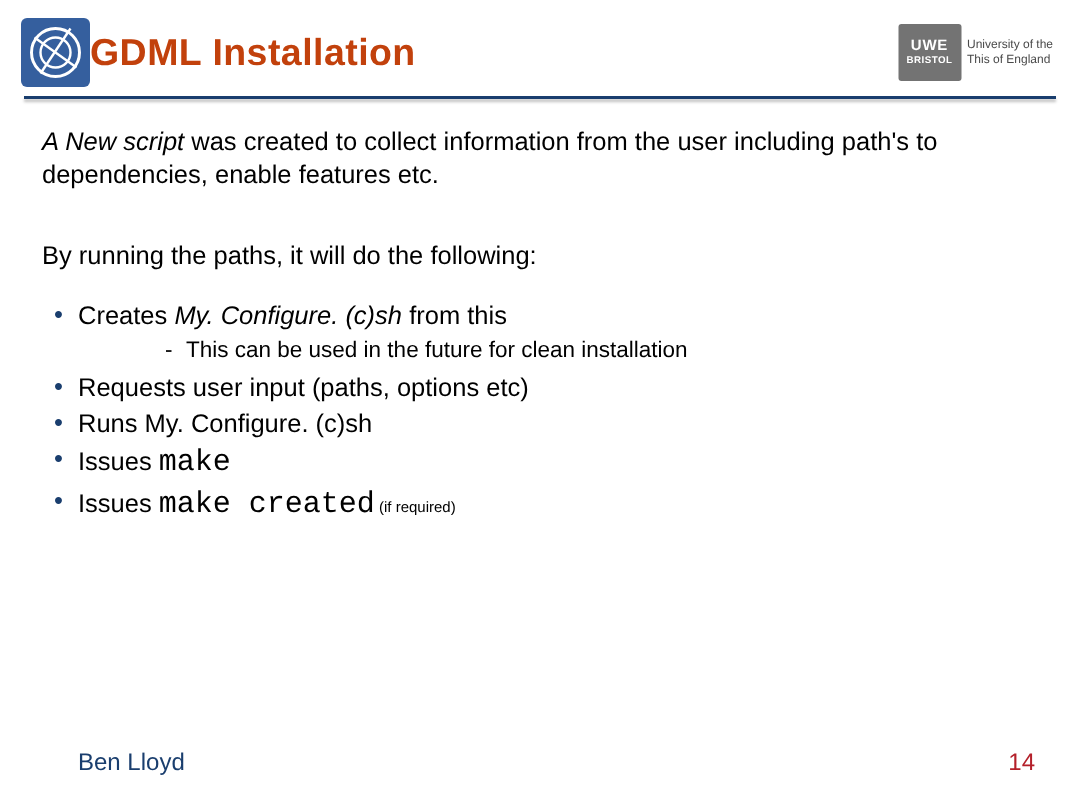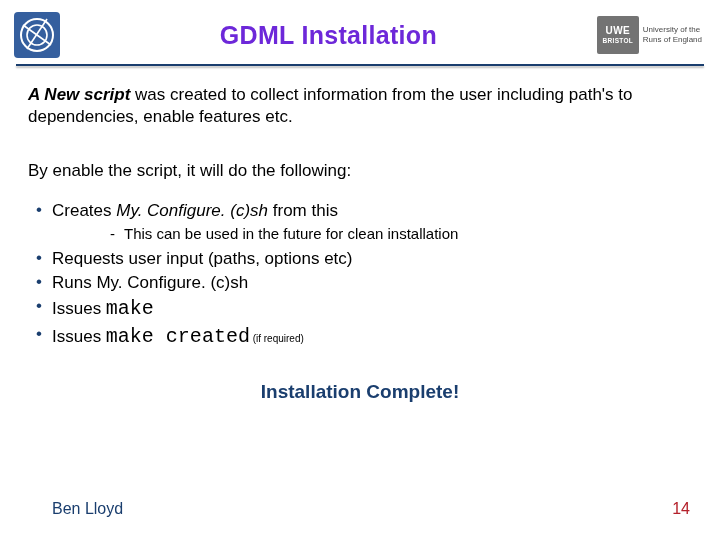--- a/index.html
+++ b/index.html
@@ -19,24 +19,24 @@
   .logo-cern {
     width: 46px; height: 46px;
     background: #355f9e;
     border-radius: 4px;
     display: flex; align-items: center; justify-content: center;
     flex-shrink: 0;
   }
   .logo-cern svg { width: 40px; height: 40px; }
   .title {
     flex: 1;
-    text-align: center;
+    text-align: left;
     font-weight: 700;
     font-size: 25px;
-    color: #6d28d9;
+    color: #c2410c;
     letter-spacing: 0.3px;
   }
   .logo-uwe {
     display: flex; align-items: center; gap: 4px;
     flex-shrink: 0;
   }
   .uwe-badge {
     width: 42px; height: 38px;
     background: #737373;
     color: #fff;
@@ -55,21 +55,21 @@
     border-top: 2px solid #1a3e6e;
     box-shadow: 0 2px 2px rgba(0,0,0,0.25);
   }
   .content {
     padding: 18px 28px 0 28px;
     font-size: 17px;
     line-height: 1.3;
     color: #000;
   }
   .intro { margin-bottom: 32px; }
-  .intro .ital { font-style: italic; font-weight: bold; }
+  .intro .ital { font-style: italic; }
   .lead { margin-bottom: 18px; }
   .bullets { list-style: none; padding: 0; margin: 0 0 14px 8px; }
   .bullets > li { position: relative; padding-left: 16px; margin-bottom: 2px; }
   .bullets > li::before {
     content: "•"; position: absolute; left: 0; top: 0;
     color: #1a3e6e; font-size: 17px; line-height: 1.2;
   }
   .sub { list-style: none; padding: 0; margin: 2px 0 4px 58px; font-size: 15px; }
   .sub li { position: relative; padding-left: 14px; }
   .sub li::before { content: "-"; position: absolute; left: 0; top: 0; color: #000; }
@@ -108,49 +108,48 @@
     </svg>
   </div>
   <div class="title">GDML Installation</div>
   <div class="logo-uwe">
     <div class="uwe-badge">
       <span class="top">UWE</span>
       <span class="bot">BRISTOL</span>
     </div>
     <div class="uwe-text">
       <div>University of the</div>
-      <div>Runs of England</div>
+      <div>This of England</div>
     </div>
   </div>
 </div>
 <div class="hr"></div>
 
 <div class="content">
   <p class="intro">
     <span class="ital">A New script</span><span> was created to collect information from the user including path's to dependencies, enable features etc.</span>
   </p>
 
-  <p class="lead">By enable the script, it will do the following:</p>
+  <p class="lead">By running the paths, it will do the following:</p>
 
   <ul class="bullets">
     <li>
       <span>Creates </span><span class="ital">My. Configure. (c)sh</span><span> from this</span>
       <ul class="sub">
         <li>This can be used in the future for clean installation</li>
       </ul>
     </li>
     <li><span>Requests user input (paths, options etc)</span></li>
     <li>Runs My. Configure. (c)sh</li>
     <li>
       <span>Issues </span><span class="mono">make</span>
     </li>
     <li>
       <span>Issues </span><span class="mono">make created</span><span class="small"> (if required)</span>
     </li>
   </ul>
 
-  <div class="complete">Installation Complete!</div>
 </div>
 
 <div class="footer">
   <span class="author">Ben Lloyd</span>
   <span class="pagenum">14</span>
 </div>
 
 </body></html>

